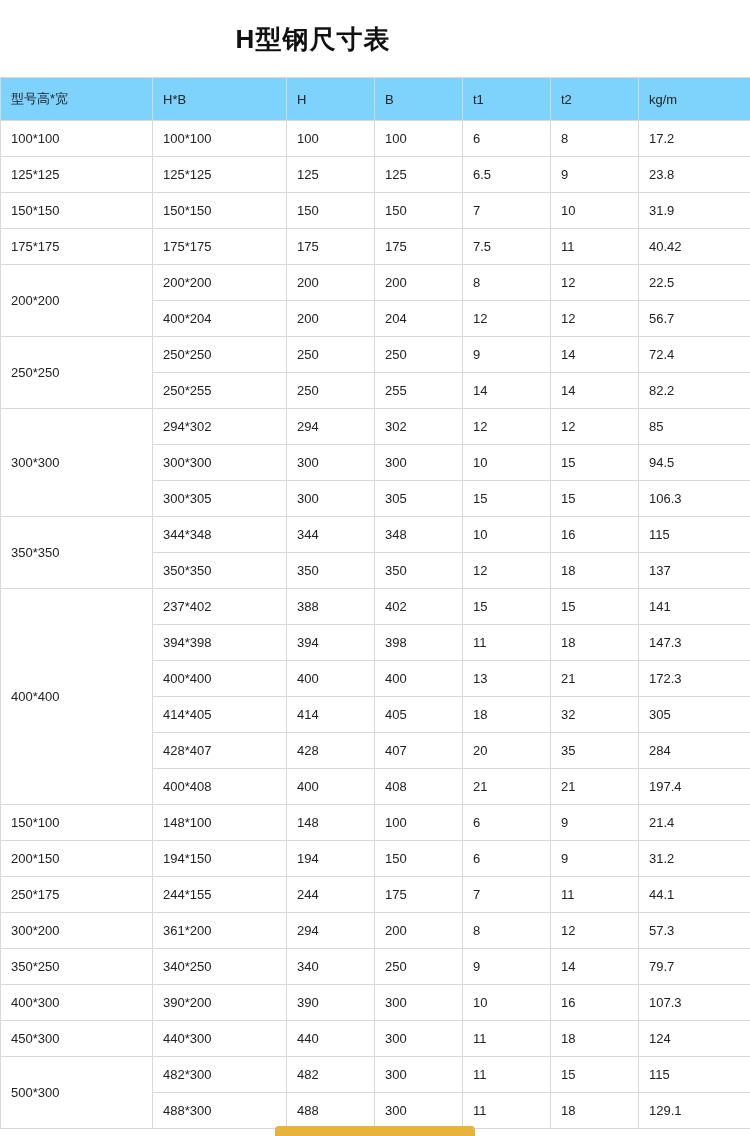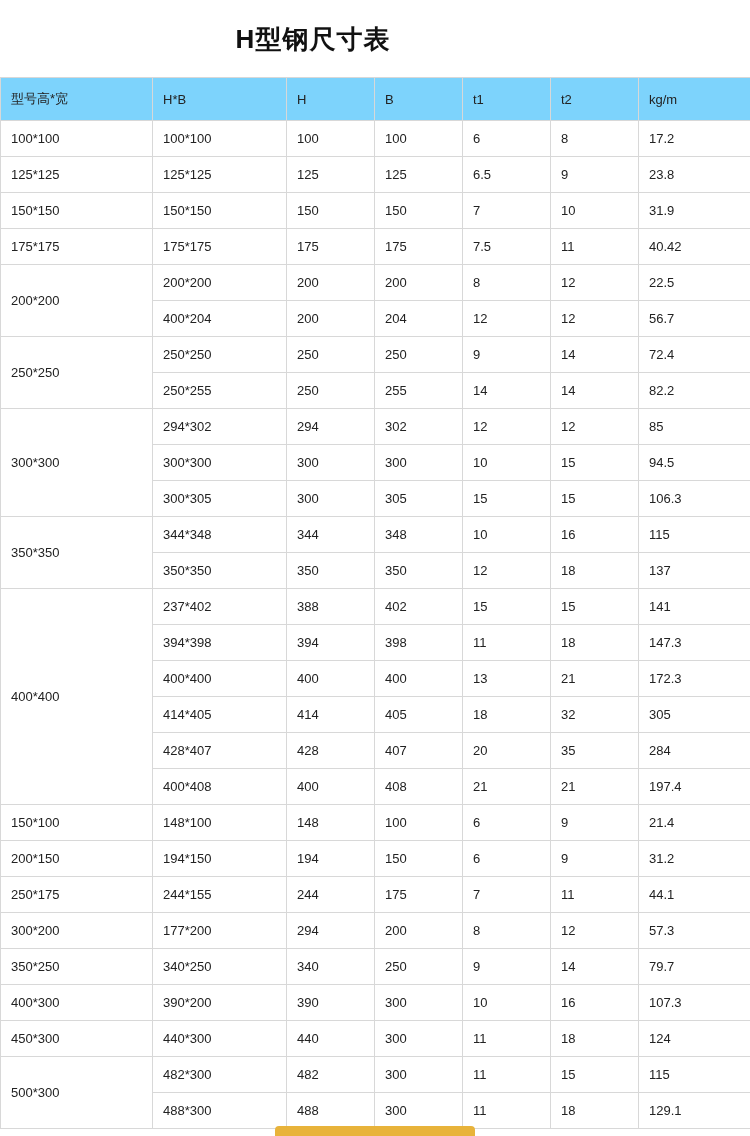--- a/index.html
+++ b/index.html
@@ -292,21 +292,21 @@
           <td class="group">250*175</td>
           <td>244*155</td>
           <td>244</td>
           <td>175</td>
           <td>7</td>
           <td>11</td>
           <td>44.1</td>
         </tr>
         <tr>
           <td class="group">300*200</td>
-          <td>177*200</td>
+          <td>361*200</td>
           <td>294</td>
           <td>200</td>
           <td>8</td>
           <td>12</td>
           <td>57.3</td>
         </tr>
         <tr>
           <td class="group">350*250</td>
           <td>340*250</td>
           <td>340</td>

